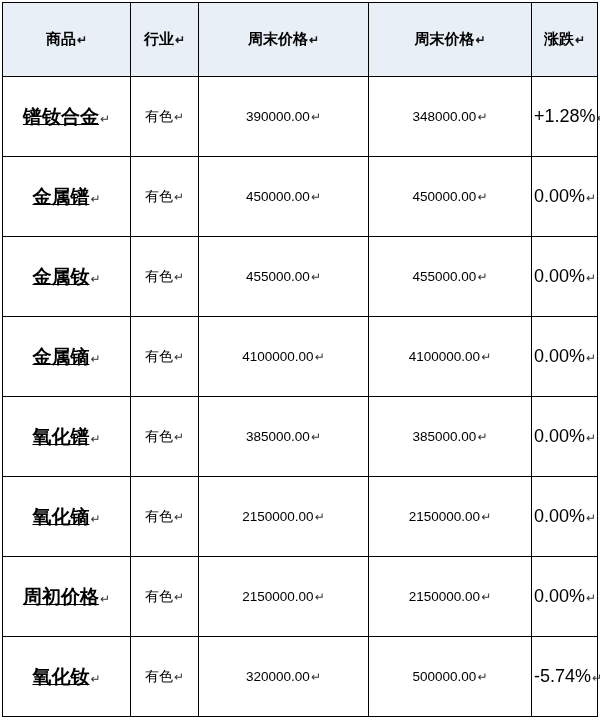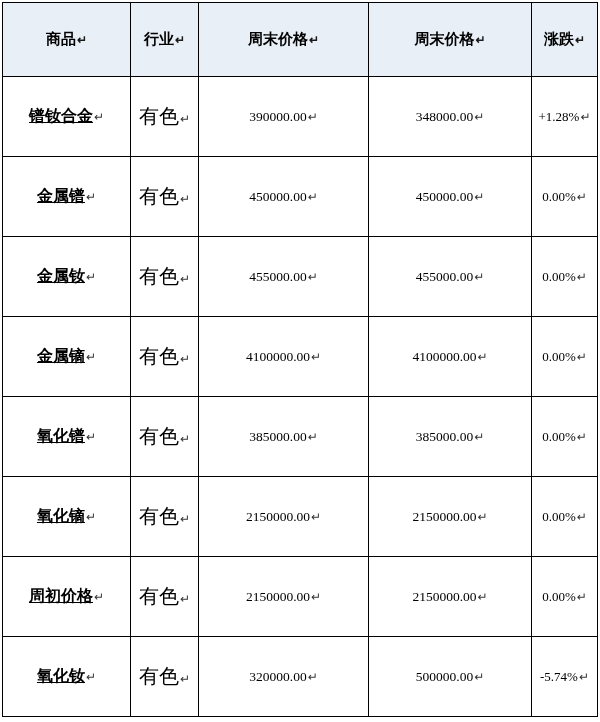--- a/index.html
+++ b/index.html
@@ -52,37 +52,37 @@
     background: #ffffff;
   }
   .cell-inner {
     display: inline-block;
     position: relative;
     white-space: nowrap;
   }
   .product-name {
     text-decoration: underline;
     font-weight: bold;
-    font-size: 16px;
+    font-size: 19px;
   }
   .industry-name {
-    font-size: 20px;
+    font-size: 14px;
   }
   .num {
     font-size: 13.5px;
-    font-family: Liberation Serif, serif;
+    font-family: Liberation Sans, sans-serif;
   }
   .pilcrow {
     font-size: 12px;
     color: #333333;
     margin-left: 1px;
     font-family: "Liberation Sans", sans-serif;
   }
   thead .pilcrow { color: #1a1a1a; }
-  .change-cell .num { font-size: 13px; }
+  .change-cell .num { font-size: 18px; }
 </style>
 </head>
 <body>
 
 <div class="doc">
   <table class="price-table">
     <colgroup>
       <col class="c-product">
       <col class="c-industry">
       <col class="c-open">

